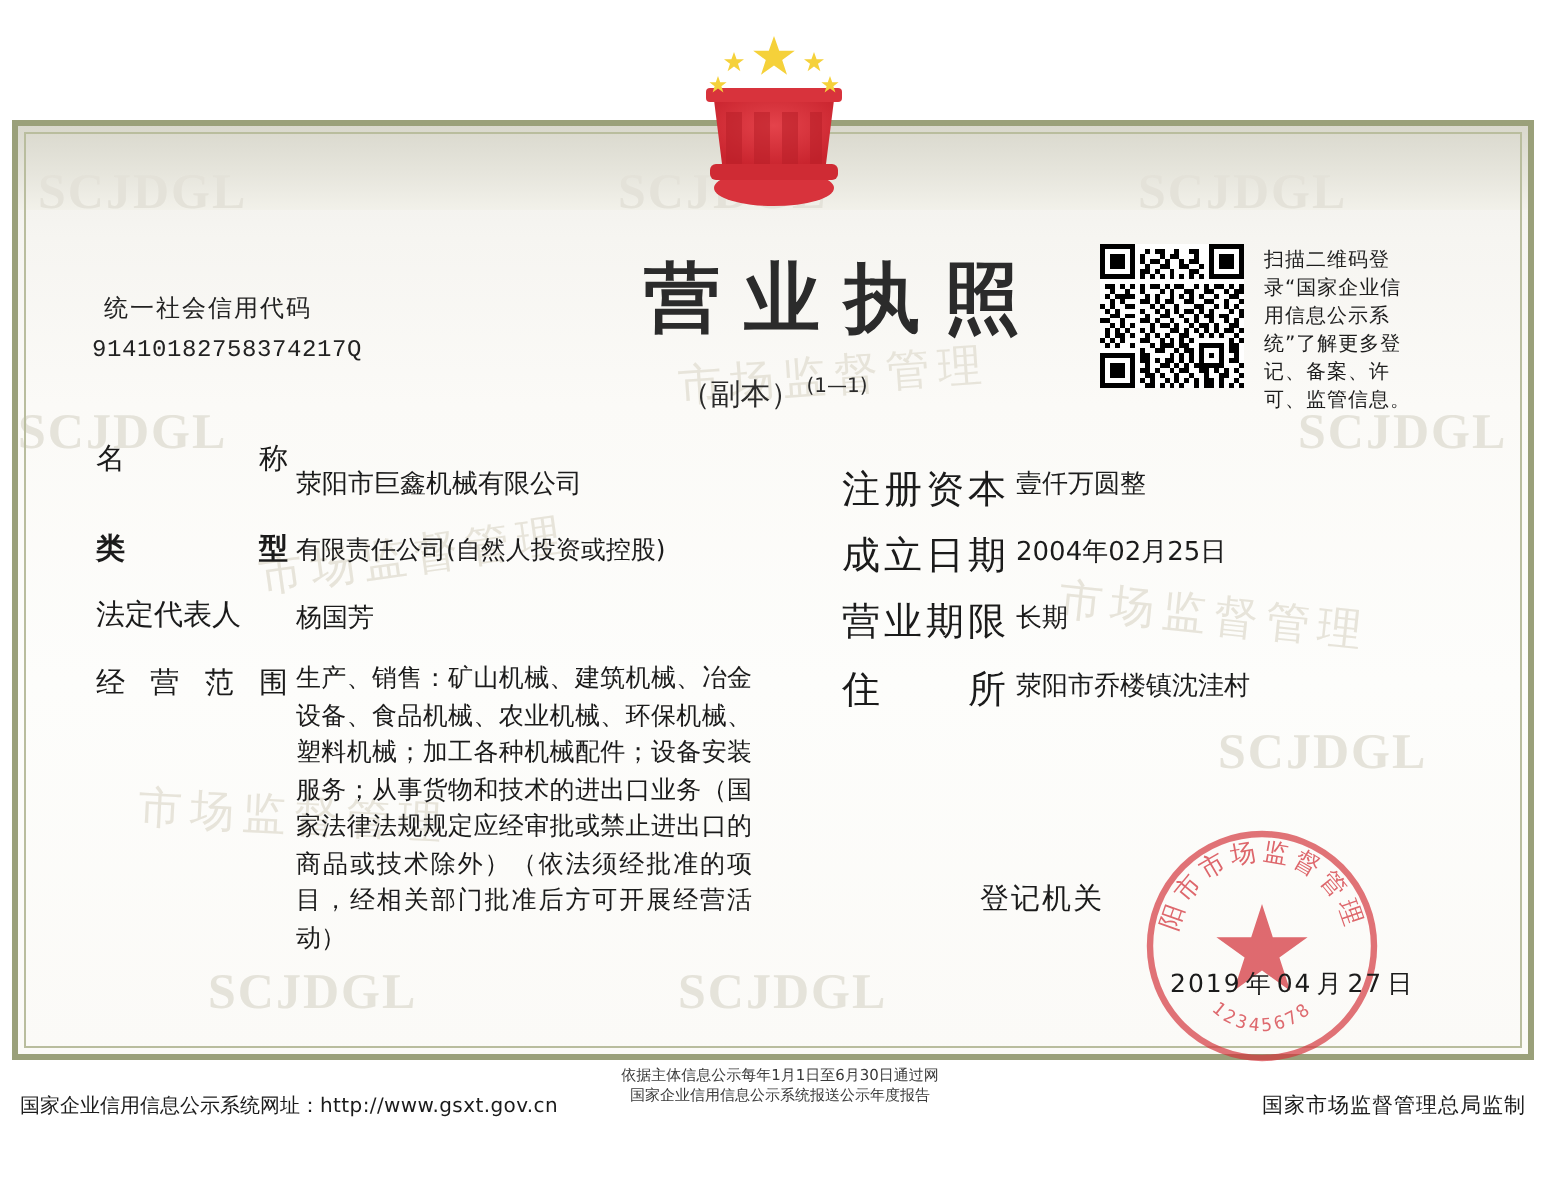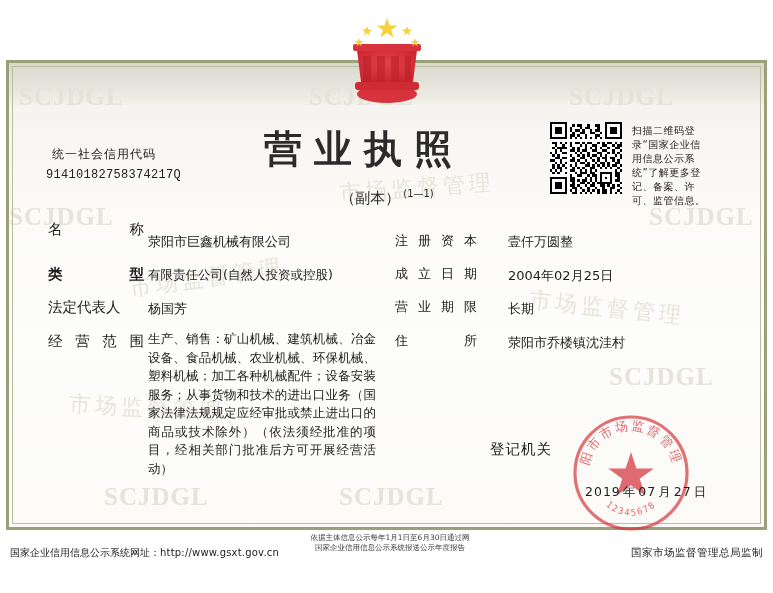--- a/index.html
+++ b/index.html
@@ -85,21 +85,21 @@
     top: 10px;
     width: 96px;
     height: 96px;
   }
   
   .title {
     position: absolute;
     left: 252px;
     top: 124px;
     width: 270px;
-    text-align: left;
+    text-align: right;
     font-size: 38px;
     font-weight: bold;
     letter-spacing: 12px;
     color: #2b2b2b;
     font-family: "DejaVu Sans", sans-serif;
     text-indent: 12px;
   }
   .subtitle {
     position: absolute;
     left: 252px;
@@ -168,26 +168,26 @@
   
   .lbl-left {
     left: 48px;
     width: 96px;
     display: block;
     text-align: justify;
     text-align-last: justify;
     font-size: 14.5px;
   }
   .lbl-right {
-    left: 395px;
+    left: 421px;
     width: 82px;
     display: block;
     text-align: justify;
     text-align-last: justify;
-    font-size: 13px;
+    font-size: 19px;
   }
   .val-left { left: 148px; }
   .val-right { left: 508px; }
   
   .scope-value {
     position: absolute;
     left: 148px;
     top: 330px;
     width: 228px;
     font-size: 12.5px;
@@ -590,21 +590,21 @@
       <text font-size="12.5" fill="#d3323a" opacity="0.92" letter-spacing="2.6" font-family="DejaVu Sans, sans-serif">
         <textPath href="#arcTop" startOffset="50%" text-anchor="middle">荥阳市市场监督管理局</textPath>
       </text>
       <text font-size="9" fill="#d3323a" opacity="0.9" letter-spacing="1.6" font-family="DejaVu Sans Mono, monospace">
         <textPath href="#arcBot" startOffset="50%" text-anchor="middle">12345678</textPath>
       </text>
     </svg>
   </div>
 
   <div class="date-line">
-    <span>2019</span><span>年</span><span>07</span><span>月</span><span>27</span><span>日</span>
+    <span>2019</span><span>年</span><span>04</span><span>月</span><span>27</span><span>日</span>
   </div>
 
   <div class="bottom-center">
     <div>依据主体信息公示每年1月1日至6月30日通过网</div>
     <div>国家企业信用信息公示系统报送公示年度报告</div>
   </div>
   <div class="bottom-left">
     <span>国家企业信用信息公示系统网址：</span><span class="url">http://www.gsxt.gov.cn</span>
   </div>
   <div class="bottom-right">国家市场监督管理总局监制</div>

